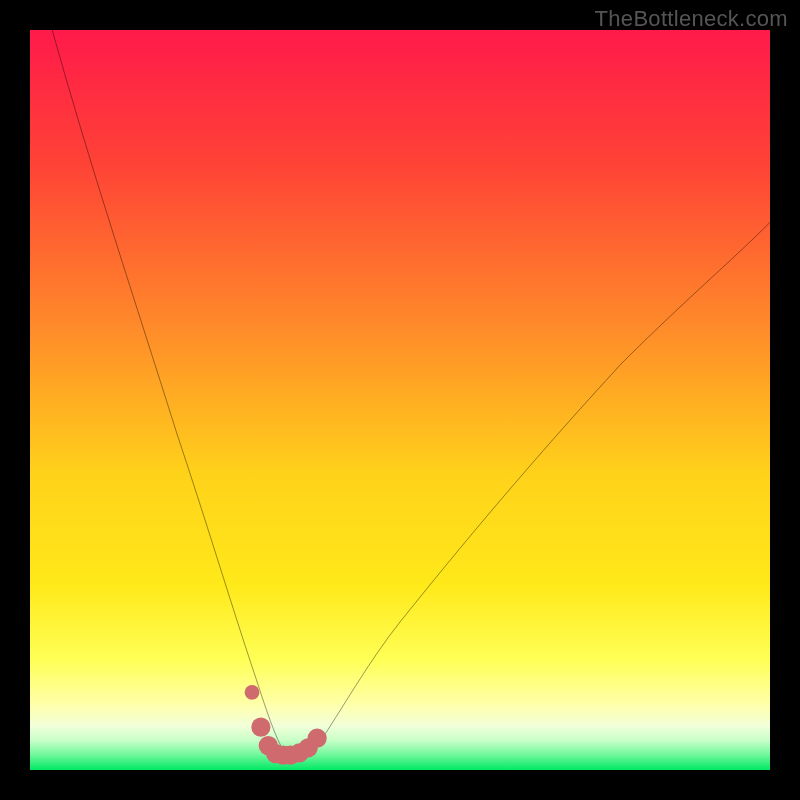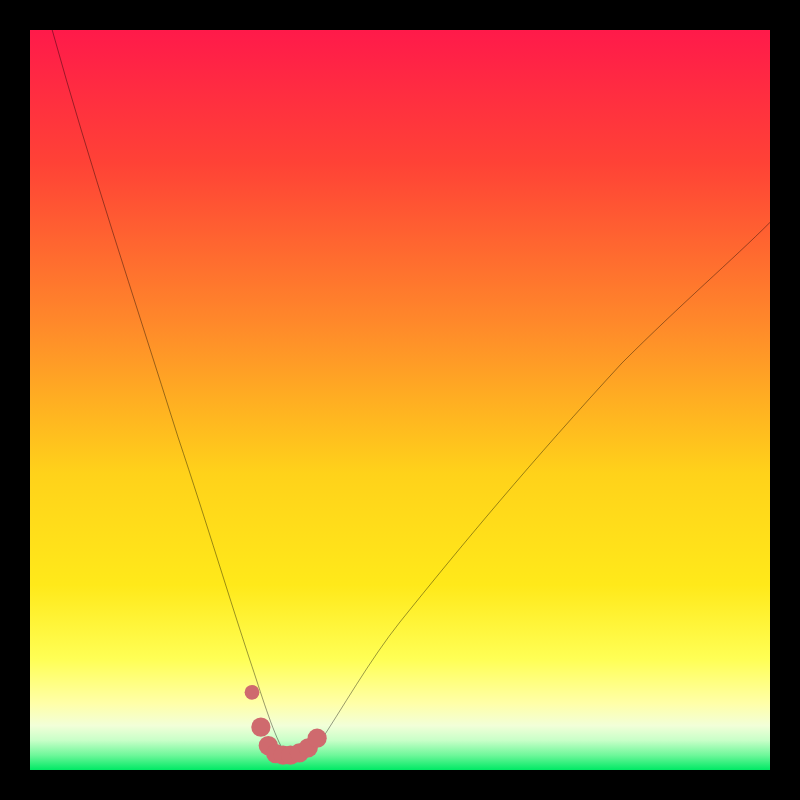--- a/index.html
+++ b/index.html
@@ -97,13 +97,14 @@
         <circle cx="34.2" cy="98.0" r="1.3"></circle>
         <circle cx="35.2" cy="98.0" r="1.3"></circle>
         <circle cx="36.4" cy="97.7" r="1.3"></circle>
         <circle cx="37.6" cy="97.0" r="1.3"></circle>
         <circle cx="38.8" cy="95.7" r="1.3"></circle>
       </g>
     </svg>
 
   </div>
 
+  <div class="watermark">TheBottleneck.com</div>
 </div>
 
 </body></html>

